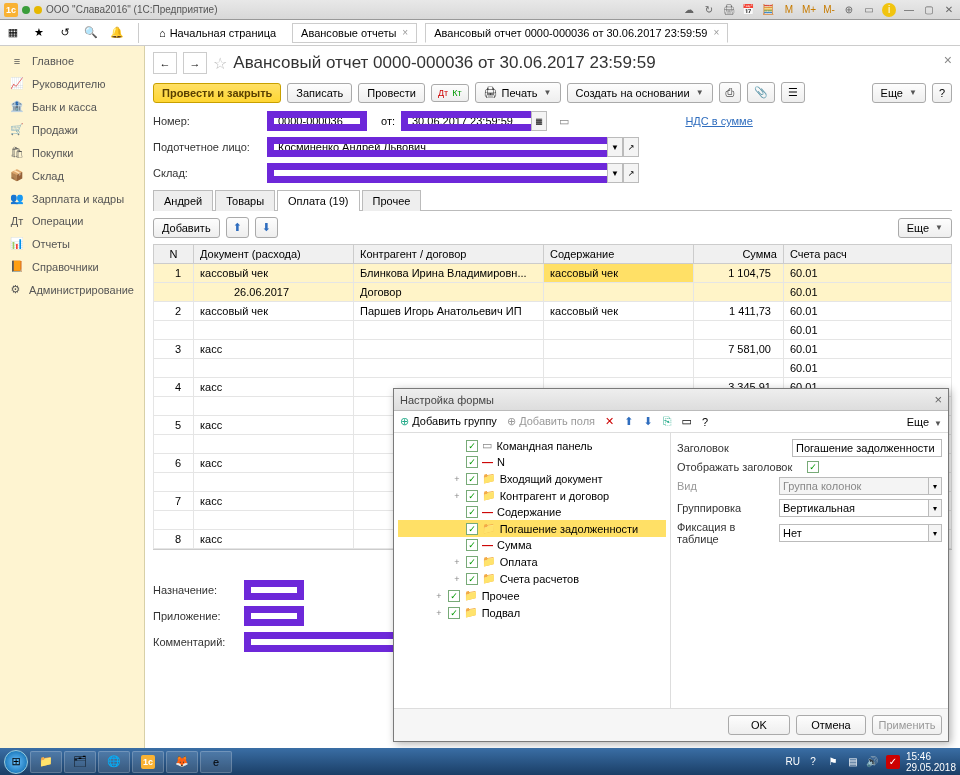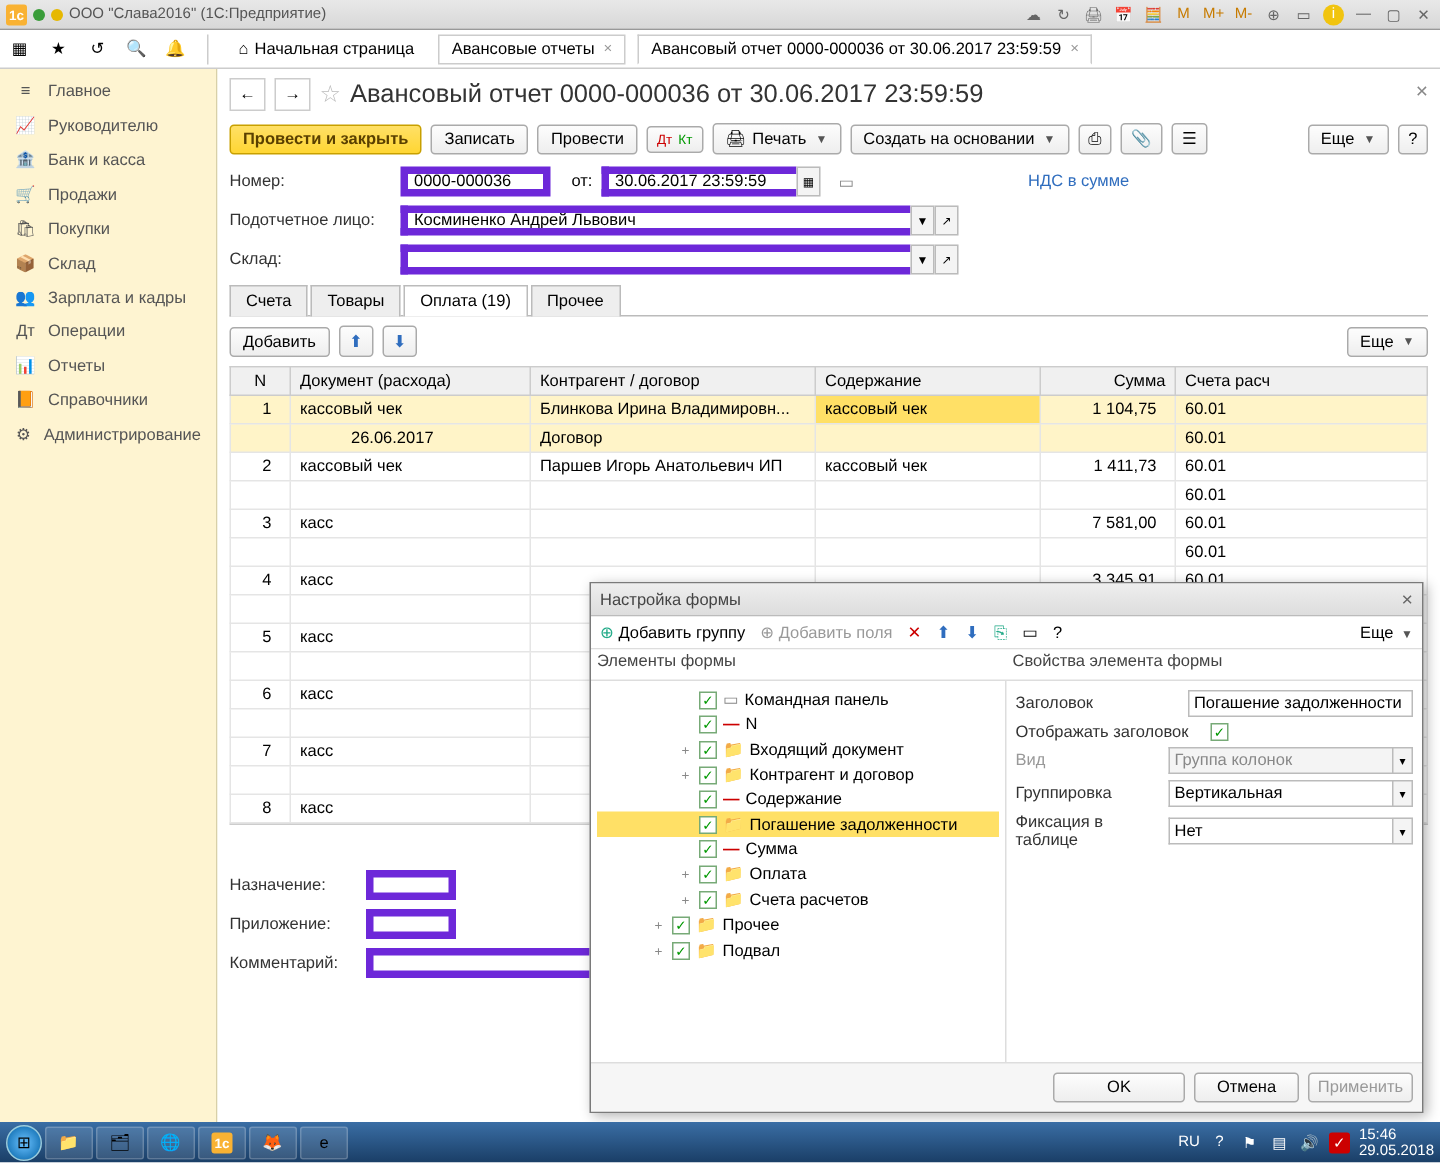--- a/index.html
+++ b/index.html
@@ -29,22 +29,22 @@
     .star { color: #bbb; font-size: 16px; }
     .doc-title { font-size: 17px; color: #333; }
     .toolbar-row { display: flex; align-items: center; gap: 6px; margin-bottom: 8px; flex-wrap: nowrap; }
     .btn { border: 1px solid #aaa; background: linear-gradient(#fdfdfd,#eee); padding: 3px 8px; border-radius: 3px; cursor: pointer; font-size: 11px; display: inline-flex; align-items: center; gap: 4px; }
     .btn.primary { background: linear-gradient(#ffe066,#ffd633); border-color: #c8a000; font-weight: bold; color: #5a4000; }
     .btn.icon-only { padding: 3px 6px; }
     .dd-arrow { font-size: 8px; color: #555; margin-left: 2px; }
     .spacer { flex: 1; }
     .form-row { display: flex; align-items: center; gap: 6px; margin-bottom: 6px; }
     .lbl { width: 108px; color: #333; }
-    .txt-input { border: 5px solid #6d28d9; padding: 2px 4px; font-size: 11px; height: 20px; }
-    .link { color: #2f6dbe; cursor: pointer; }
+    .txt-input { border: 7px solid #6d28d9; padding: 2px 4px; font-size: 11px; height: 20px; }
+    .link { color: #2f6dbe; text-decoration: underline; cursor: pointer; }
     .combo { display: flex; }
     .combo .txt-input { border-right: none; }
     .combo .cbtn { width: 16px; height: 20px; border: 1px solid #bbb; background: #f4f4f4; display: inline-flex; align-items: center; justify-content: center; font-size: 8px; cursor: pointer; }
     .tabs { display: flex; border-bottom: 1px solid #bbb; margin-top: 4px; }
     .tab { border: 1px solid #bbb; border-bottom: none; padding: 4px 10px; background: #eee; margin-right: 2px; cursor: pointer; position: relative; top: 1px; }
     .tab.active { background: #fff; }
     .tab-toolbar { display: flex; align-items: center; gap: 6px; padding: 6px 0; }
     .table { border: 1px solid #ccc; width: 100%; border-collapse: collapse; font-size: 11px; }
     .table th { background: #f0f0f0; border: 1px solid #ccc; padding: 3px 6px; font-weight: normal; text-align: left; }
     .table td { border: 1px solid #e5e5e5; padding: 3px 6px; height: 19px; }
@@ -240,21 +240,21 @@
     <div class="form-row">
       <span class="lbl">Склад:</span>
       <div class="combo" style="flex:0 0 372px">
         <input class="txt-input" style="width: 340px;">
         <span class="cbtn glyph">▼</span>
         <span class="cbtn glyph">↗</span>
       </div>
     </div>
 
     <div class="tabs">
-      <span class="tab">Счета</span>
+      <span class="tab">Андрей</span>
       <span class="tab">Товары</span>
       <span class="tab active">Оплата (19)</span>
       <span class="tab">Прочее</span>
     </div>
     <div class="tab-toolbar">
       <span class="btn">Добавить</span>
       <span class="btn icon-only glyph" style="color:#2f6dbe">⬆</span>
       <span class="btn icon-only glyph" style="color:#2f6dbe">⬇</span>
       <span class="spacer"></span>
       <span class="btn">
@@ -432,24 +432,20 @@
         <span class="grey"><span>⊕</span> <span>Добавить поля</span></span>
         <span style="color:#c00" class="glyph">✕</span>
         <span style="color:#2f6dbe" class="glyph">⬆</span>
         <span style="color:#2f6dbe" class="glyph">⬇</span>
         <span class="glyph" style="color:#2a8">⎘</span>
         <span class="glyph">▭</span>
         <span>?</span>
         <span class="spacer"></span>
         <span><span>Еще</span> <span class="glyph dd-arrow">▼</span></span>
       </div>
-      <div style="display:flex;background:#fff;border-bottom:1px solid #ddd">
-        <div class="dlg-subh" style="width:50%">Элементы формы</div>
-        <div class="dlg-subh" style="width:50%">Свойства элемента формы</div>
-      </div>
       <div class="dlg-body">
         <div class="dlg-left" id="dlg-tree">
             <div class="tree-row">
               <span class="pad" style="width:48px"></span>
               <span class="tree-exp"></span>
               <span class="tree-chk">✓</span>
               <span class="glyph" style="color:#888">▭</span>
               <span>Командная панель</span>
             </div>
             <div class="tree-row">
@@ -549,21 +545,21 @@
           <div class="prop-row">
               <span class="prop-lbl">Фиксация в таблице</span>
               <div class="prop-sel">
                 <input class="prop-input" value="Нет" style="">
                 <span class="cbtn glyph">▾</span>
               </div>
             </div>
         </div>
       </div>
       <div class="dlg-footer">
-        <span class="btn" style="width:88px;justify-content:center">OK</span>
+        <span class="btn" style="width:62px;justify-content:center">OK</span>
         <span class="btn" style="width:70px;justify-content:center">Отмена</span>
         <span class="btn" style="width:70px;justify-content:center;color:#999">Применить</span>
       </div>
     </div>
 
   </div>
 </div>
 
 <div class="taskbar">
   <div class="taskbar-left">

